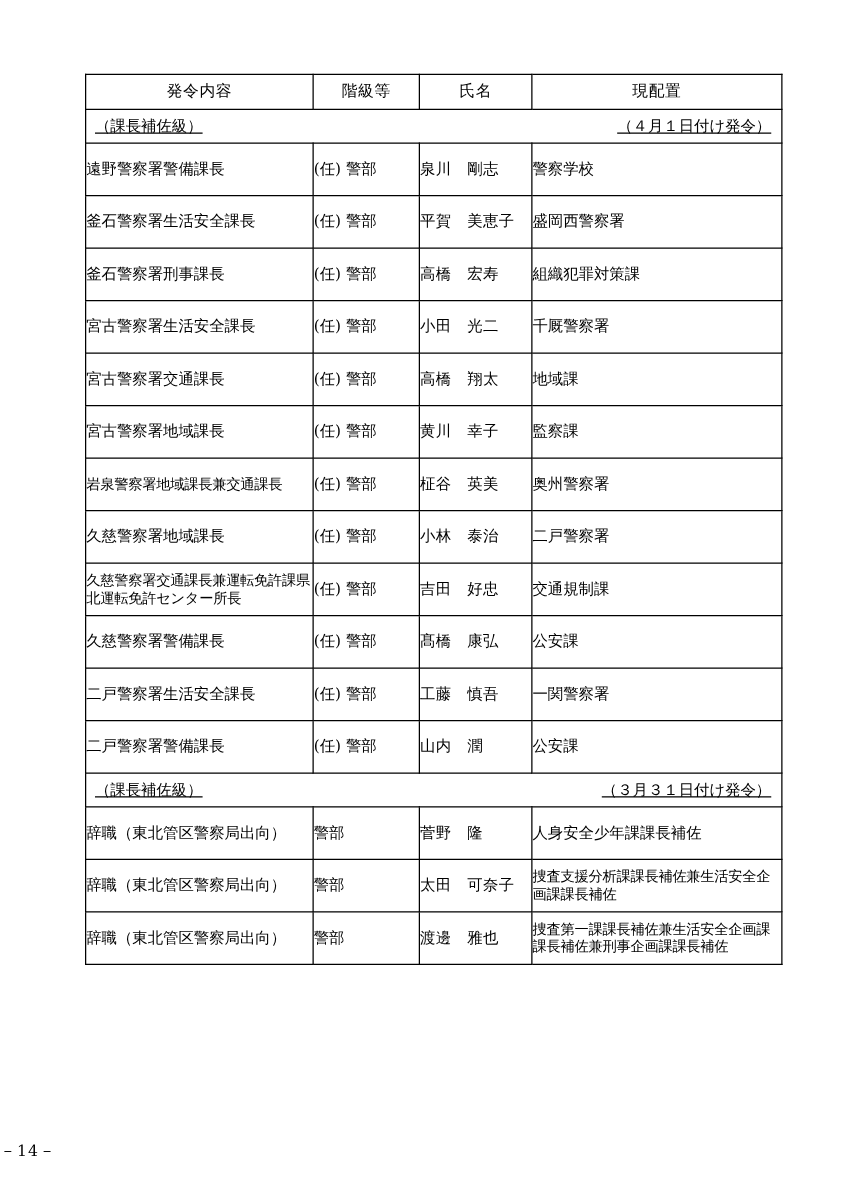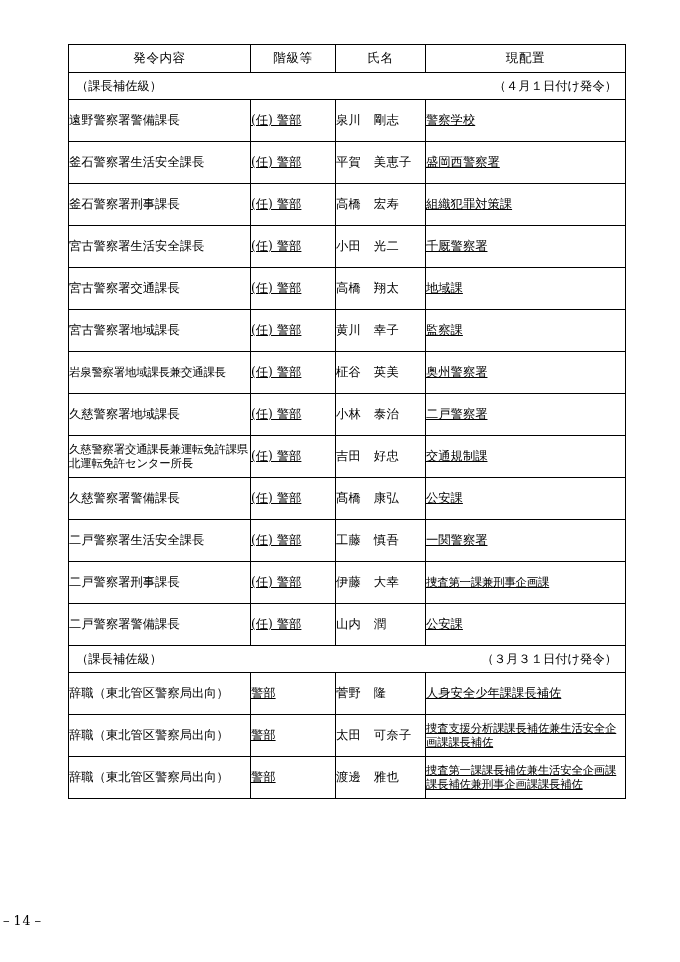--- a/index.html
+++ b/index.html
@@ -19,20 +19,21 @@
     width: 680px;
     height: 962px;
     box-sizing: border-box;
     padding: 44px 55px 0 68px;
   }
   table.roster {
     width: 557px;
     border-collapse: collapse;
     table-layout: fixed;
     font-size: 12.3px;
+    margin-top: 15px;
   }
   table.roster td, table.roster th {
     border: 1px solid #000000;
     padding: 0;
     vertical-align: middle;
     font-weight: normal;
   }
   col.c1 { width: 182px; }
   col.c2 { width: 85px; }
   col.c3 { width: 90px; }
@@ -44,38 +45,38 @@
     font-size: 12.6px;
     letter-spacing: 0.5px;
   }
   .cell-pad-l {
     padding: 3px 4px 3px 7px;
     line-height: 1.25;
   }
   .cell-pad-l2 {
     padding: 3px 4px 3px 6px;
     line-height: 1.25;
-    text-decoration: underline;
   }
   .row-std td {
     height: 41px;
   }
   .name-cell {
     padding: 3px 4px 3px 10px;
     letter-spacing: 0.3px;
   }
   .group-row td {
     height: 26px;
   }
   .group-bar {
     display: flex;
     justify-content: space-between;
     align-items: center;
     padding: 0 8px 0 7px;
     font-size: 12.3px;
+    text-decoration: underline;
   }
   .tight {
     font-size: 11.4px;
     line-height: 1.18;
     letter-spacing: -0.2px;
   }
   .shrink {
     font-size: 11.5px;
     letter-spacing: -0.3px;
   }
@@ -191,26 +192,20 @@
         <td class="cell-pad-l2">公安課</td>
       </tr>
 
       <tr class="row-std">
         <td class="cell-pad-l">二戸警察署生活安全課長</td>
         <td class="cell-pad-l2">(任) 警部</td>
         <td class="name-cell">工藤　慎吾</td>
         <td class="cell-pad-l2">一関警察署</td>
       </tr>
 
-      <tr class="row-std">
-        <td class="cell-pad-l">二戸警察署刑事課長</td>
-        <td class="cell-pad-l2">(任) 警部</td>
-        <td class="name-cell">伊藤　大幸</td>
-        <td class="cell-pad-l2 shrink">捜査第一課兼刑事企画課</td>
-      </tr>
 
       <tr class="row-std">
         <td class="cell-pad-l">二戸警察署警備課長</td>
         <td class="cell-pad-l2">(任) 警部</td>
         <td class="name-cell">山内　潤</td>
         <td class="cell-pad-l2">公安課</td>
       </tr>
 
       <tr class="group-row">
         <td colspan="4">

